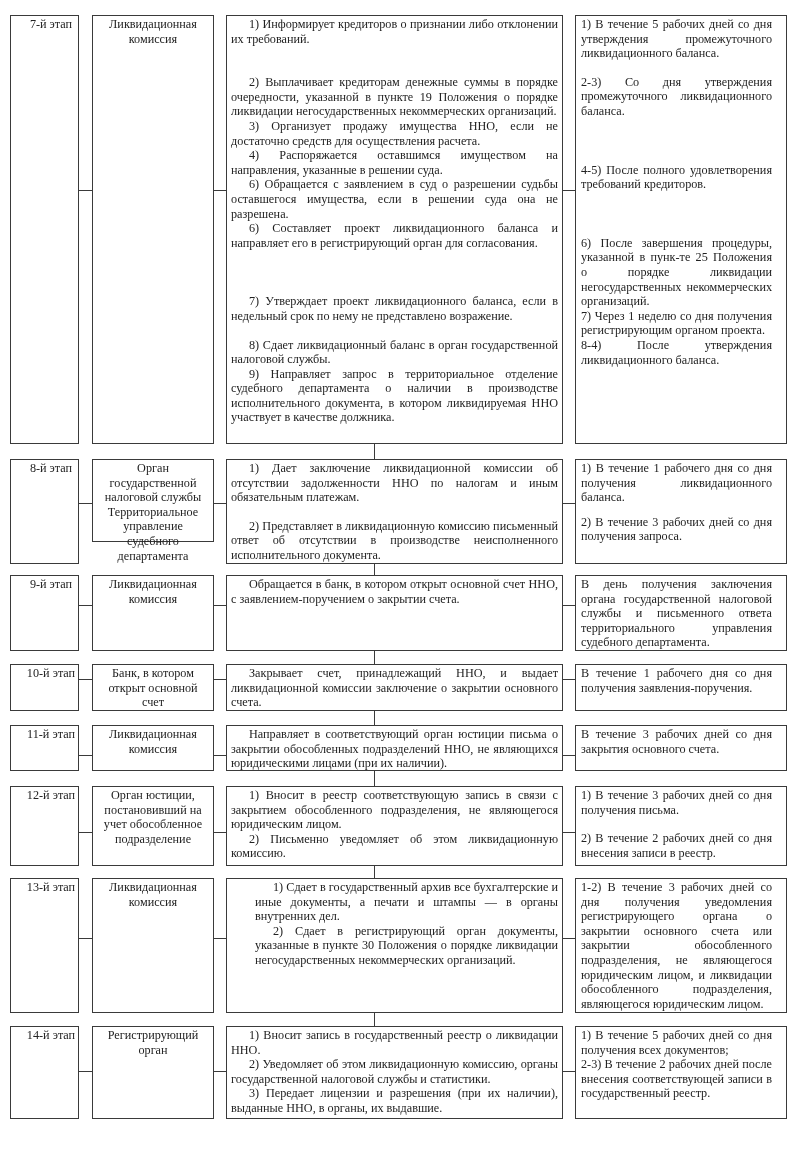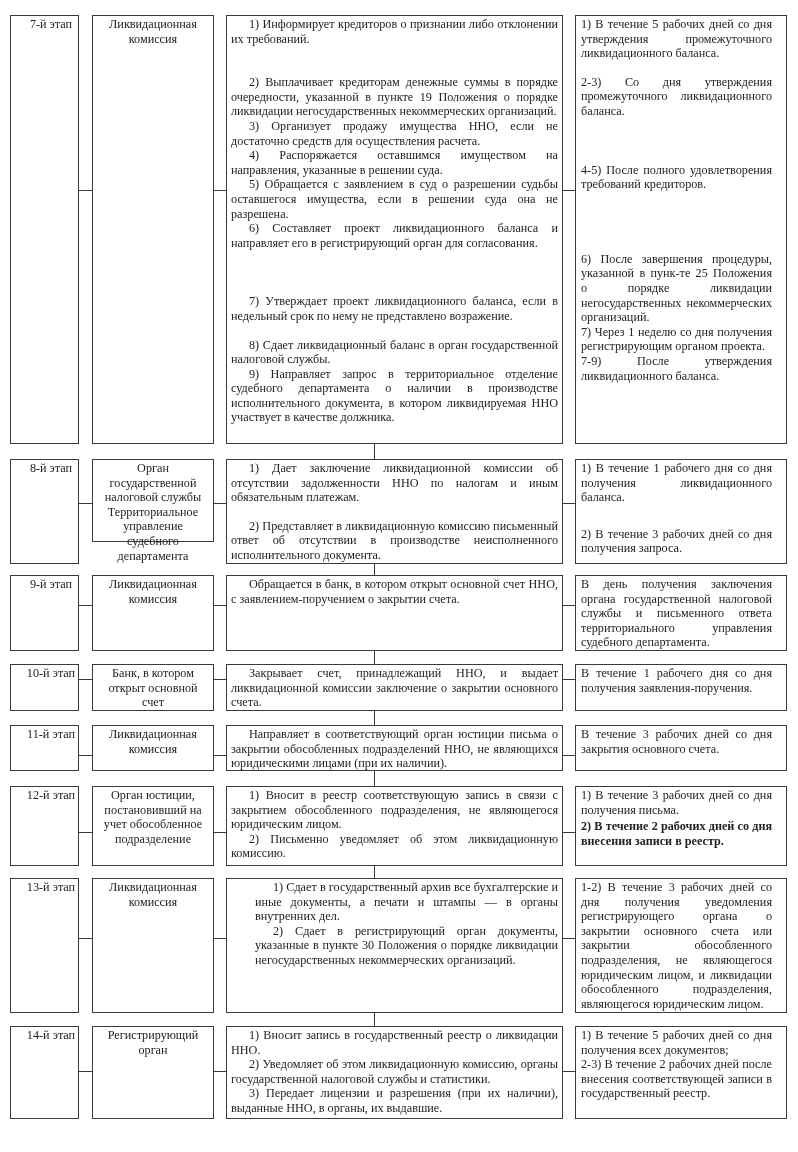--- a/index.html
+++ b/index.html
@@ -25,53 +25,53 @@
 <div class="hline" style="left:79px;width:13px;top:190px;"></div>
 <div class="box actor" style="top:15px;height:429px;">
   <span>Ликвидационная комиссия</span>
 </div>
 <div class="hline" style="left:213px;width:13px;top:190px;"></div>
 <div class="box action" style="top:15px;height:429px;">
   <p class="para">1) Информирует кредиторов о признании либо отклонении их требований.</p>
   <p class="para" style="margin-top:29px;">2) Выплачивает кредиторам денежные суммы в порядке очередности, указанной в пункте 19 Положения о порядке ликвидации негосударственных некоммерческих организаций.</p>
   <p class="para">3) Организует продажу имущества ННО, если не достаточно средств для осуществления расчета.</p>
   <p class="para">4) Распоряжается оставшимся имуществом на направления, указанные в решении суда.</p>
-  <p class="para">5) Обращается с заявлением в суд о разрешении судьбы оставшегося имущества, если в решении суда она не разрешена.</p>
+  <p class="para">6) Обращается с заявлением в суд о разрешении судьбы оставшегося имущества, если в решении суда она не разрешена.</p>
   <p class="para">6) Составляет проект ликвидационного баланса и направляет его в регистрирующий орган для согласования.</p>
   <p class="para" style="margin-top:44px;">7) Утверждает проект ликвидационного баланса, если в недельный срок по нему не представлено возражение.</p>
   <p class="para" style="margin-top:14px;">8) Сдает ликвидационный баланс в орган государственной налоговой службы.</p>
   <p class="para">9) Направляет запрос в территориальное отделение судебного департамента о наличии в производстве исполнительного документа, в котором ликвидируемая ННО участвует в качестве должника.</p>
 </div>
 <div class="hline" style="left:562px;width:13px;top:190px;"></div>
 <div class="box term" style="top:15px;height:429px;">
   <p class="tpara">1) В течение 5 рабочих дней со дня утверждения промежуточного ликвидационного баланса.</p>
   <p class="tpara" style="margin-top:14px;">2-3) Со дня утверждения промежуточного ликвидационного баланса.</p>
   <p class="tpara" style="margin-top:44px;">4-5) После полного удовлетворения требований кредиторов.</p>
-  <p class="tpara" style="margin-top:60px;">6) После завершения процедуры, указанной в пунк-те 25 Положения о порядке ликвидации негосударственных некоммерческих организаций.</p>
+  <p class="tpara" style="margin-top:44px;">6) После завершения процедуры, указанной в пунк-те 25 Положения о порядке ликвидации негосударственных некоммерческих организаций.</p>
   <p class="tpara">7) Через 1 неделю со дня получения регистрирующим органом проекта.</p>
-  <p class="tpara">7-9) После утверждения ликвидационного баланса.</p>
+  <p class="tpara">8-4) После утверждения ликвидационного баланса.</p>
 </div>
 <div class="vline" style="left:374px;top:444px;height:15px;"></div>
 
 <div class="box stage" style="top:459px;height:105px;">
   <span>8-й этап</span>
 </div>
 <div class="hline" style="left:79px;width:13px;top:503px;"></div>
 <div class="box actor" style="top:459px;height:83px;">
   <span>Орган государственной налоговой службы Территориальное управление судебного департамента</span>
 </div>
 <div class="hline" style="left:213px;width:13px;top:503px;"></div>
 <div class="box action" style="top:459px;height:105px;">
   <p class="para">1) Дает заключение ликвидационной комиссии об отсутствии задолженности ННО по налогам и иным обязательным платежам.</p>
   <p class="para" style="margin-top:14px;">2) Представляет в ликвидационную комиссию письменный ответ об отсутствии в производстве неисполненного исполнительного документа.</p>
 </div>
 <div class="hline" style="left:562px;width:13px;top:503px;"></div>
 <div class="box term" style="top:459px;height:105px;">
   <p class="tpara">1) В течение 1 рабочего дня со дня получения ликвидационного баланса.</p>
-  <p class="tpara" style="margin-top:22px;">2) В течение 3 рабочих дней со дня получения запроса.</p>
+  <p class="tpara" style="margin-top:10px;">2) В течение 3 рабочих дней со дня получения запроса.</p>
 </div>
 <div class="vline" style="left:374px;top:564px;height:11px;"></div>
 
 <div class="box stage" style="top:575px;height:76px;">
   <span>9-й этап</span>
 </div>
 <div class="hline" style="left:79px;width:13px;top:605px;"></div>
 <div class="box actor" style="top:575px;height:76px;">
   <span>Ликвидационная комиссия</span>
 </div>
@@ -127,21 +127,21 @@
   <span>Орган юстиции, постановивший на учет обособленное подразделение</span>
 </div>
 <div class="hline" style="left:213px;width:13px;top:832px;"></div>
 <div class="box action" style="top:786px;height:80px;">
   <p class="para">1) Вносит в реестр соответствующую запись в связи с закрытием обособленного подразделения, не являющегося юридическим лицом.</p>
   <p class="para">2) Письменно уведомляет об этом ликвидационную комиссию.</p>
 </div>
 <div class="hline" style="left:562px;width:13px;top:832px;"></div>
 <div class="box term" style="top:786px;height:80px;">
   <p class="tpara">1) В течение 3 рабочих дней со дня получения письма.</p>
-  <p class="tpara" style="margin-top:2px;font-weight:bold;">2) В течение 2 рабочих дней со дня внесения записи в реестр.</p>
+  <p class="tpara" style="margin-top:14px;">2) В течение 2 рабочих дней со дня внесения записи в реестр.</p>
 </div>
 <div class="vline" style="left:374px;top:866px;height:12px;"></div>
 
 <div class="box stage" style="top:878px;height:135px;">
   <span>13-й этап</span>
 </div>
 <div class="hline" style="left:79px;width:13px;top:938px;"></div>
 <div class="box actor" style="top:878px;height:135px;">
   <span>Ликвидационная комиссия</span>
 </div>

